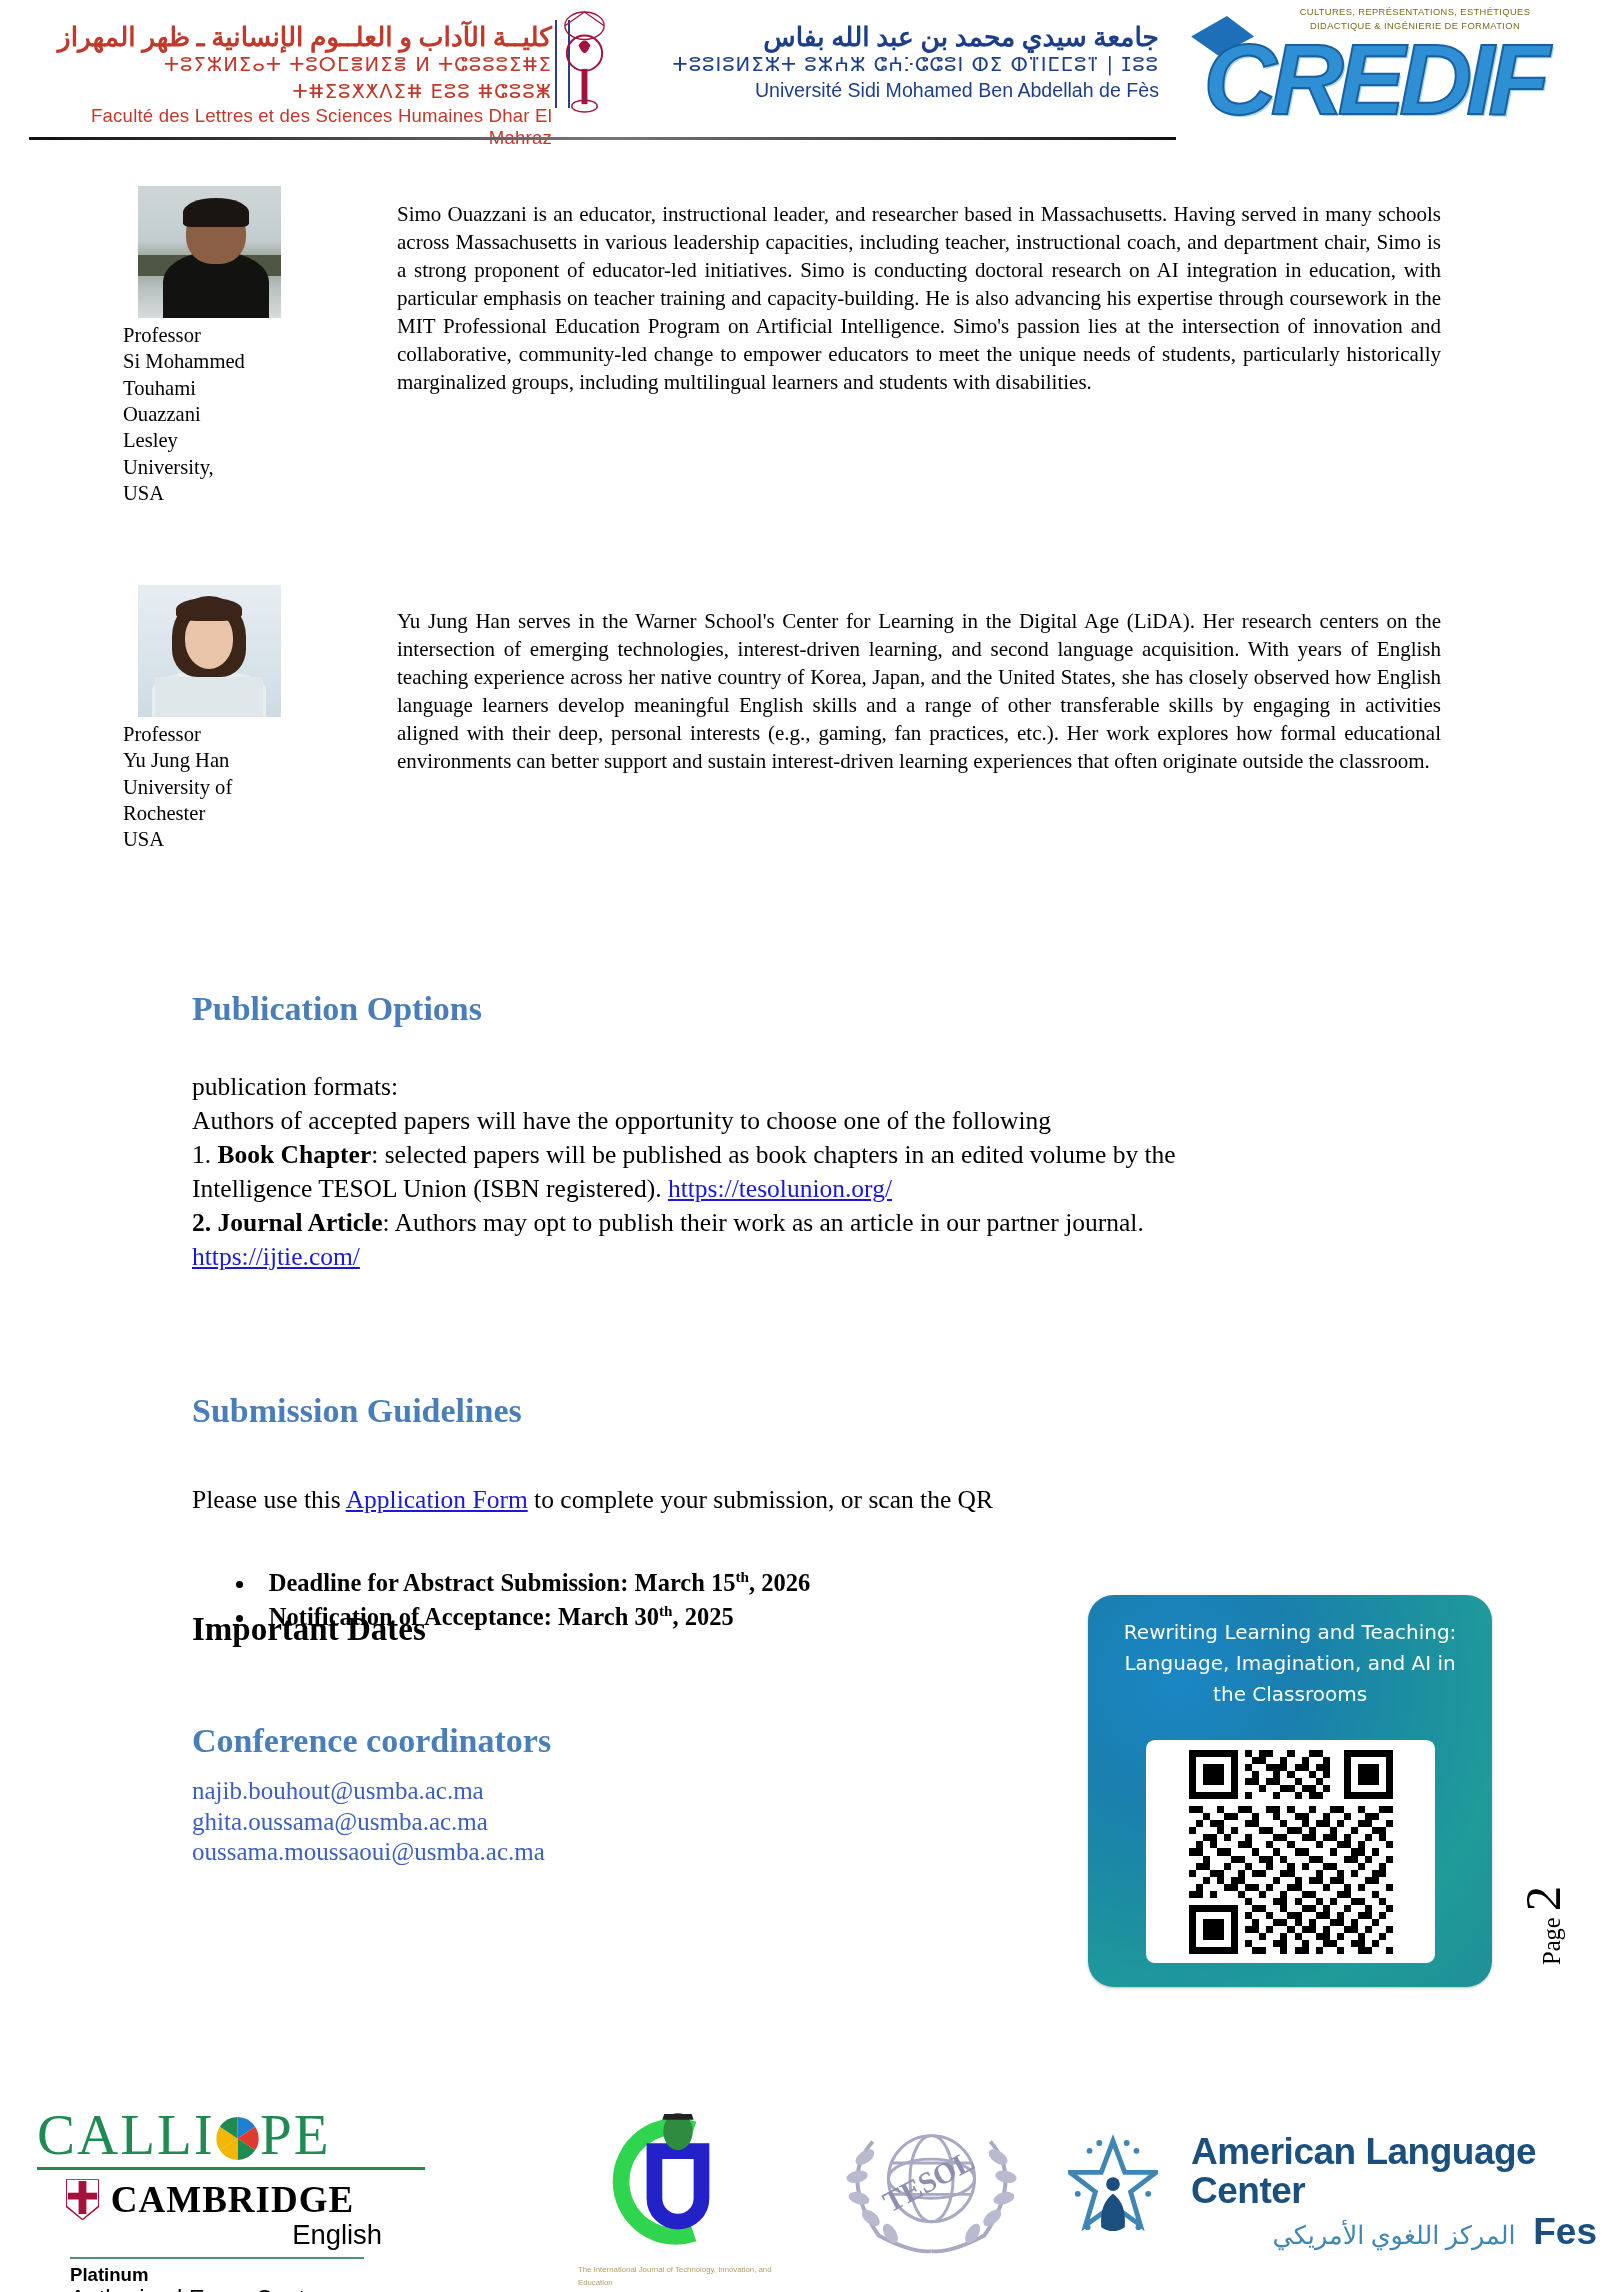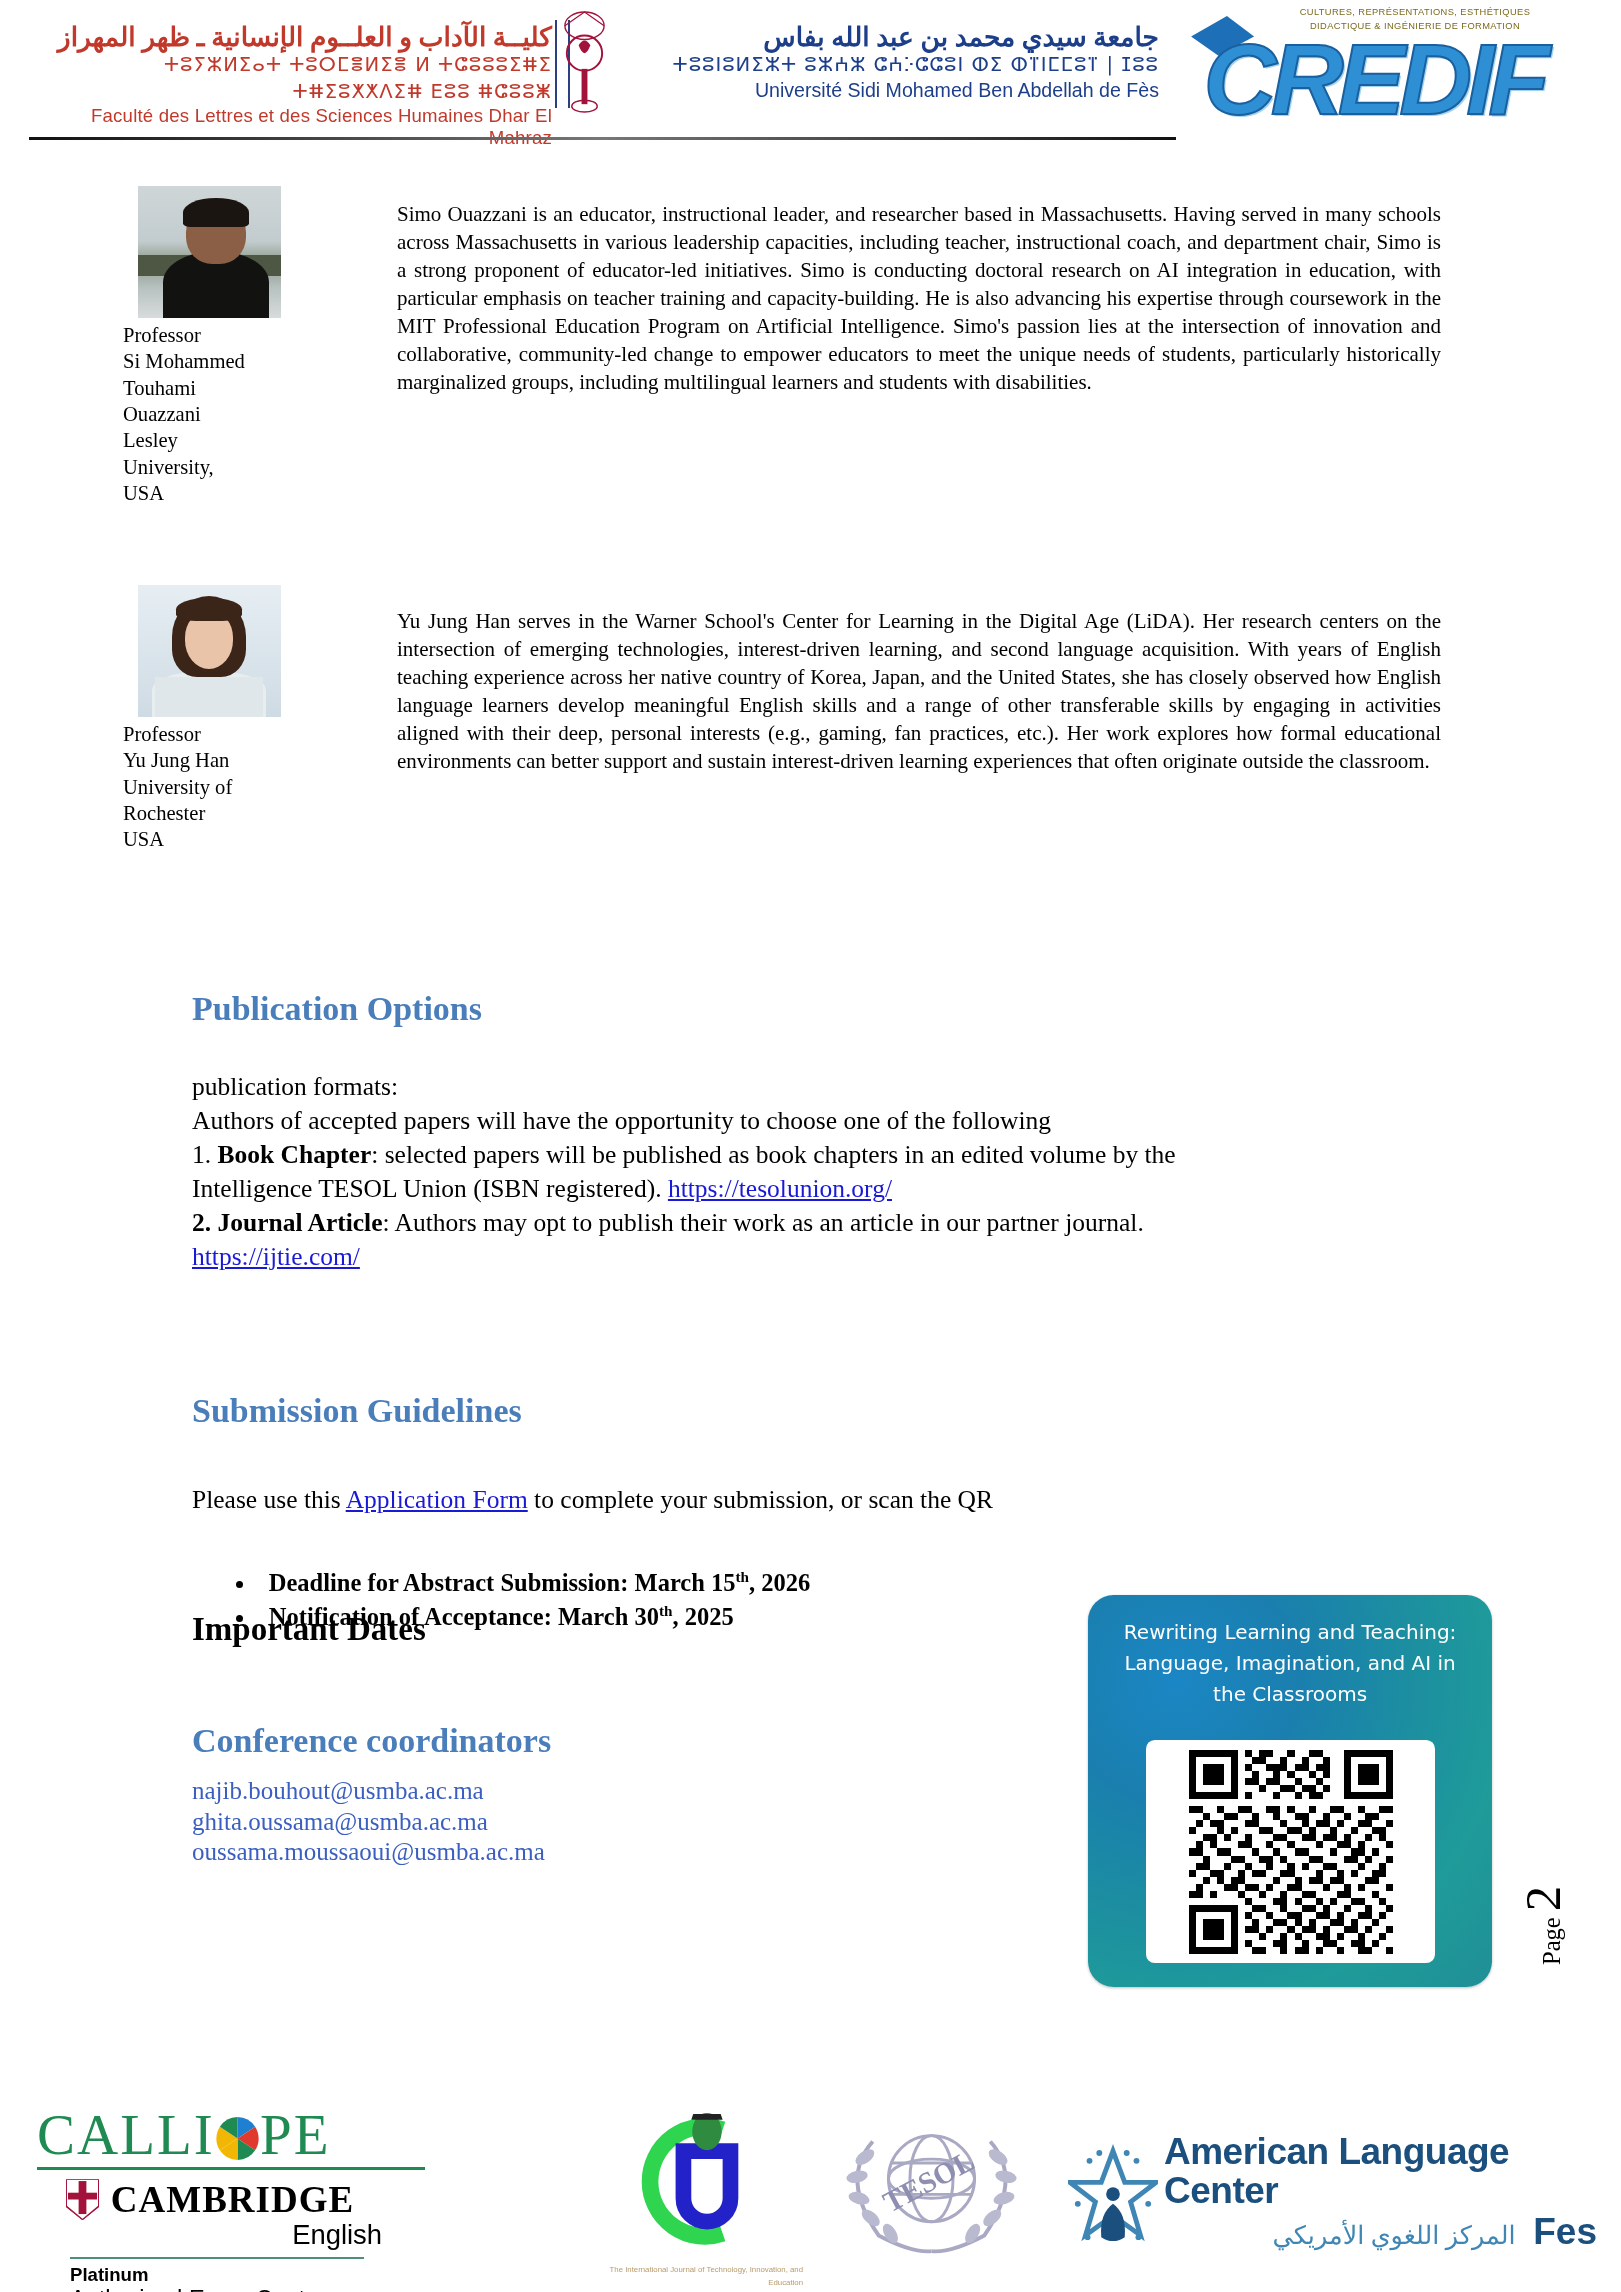--- a/index.html
+++ b/index.html
@@ -150,21 +150,21 @@
     width:33px; height:41px; background:#a3123b; margin-right:11.8px;
     clip-path:polygon(0 0,100% 0,100% 68%,50% 100%,0 68%);
     position:relative;
   }
   .cam-word { font-family:"Liberation Serif", serif; font-size:37px; letter-spacing:1px; font-weight:bold; }
   .cam-eng { font-family:"Liberation Sans", sans-serif; font-size:27.4px; text-align:right; width:345px; margin-top:-2px; }
   .cam-rule { height:2px; background:#4f8f78; width:294px; margin:5.9px 0 0 33px; }
   .cam-plat { font-family:"Liberation Sans", sans-serif; font-size:18.6px; font-weight:bold; margin-left:33px; margin-top:4.9px; }
   .cam-aec { font-family:"Liberation Sans", sans-serif; font-size:23.5px; margin-left:33px; }
 
-  .ijtie { position:absolute; left:578px; top:9.8px; width:225px; text-align:right; }
+  .ijtie { position:absolute; left:578px; top:9.8px; width:225px; text-align:left; }
   .ijtie-cap { font-family:"Liberation Sans", sans-serif; font-size:7.8px; color:#b89a6a; line-height:1.7; margin-top:3.9px; }
 
   .tesol { position:absolute; left:814px; top:15.7px; width:235px; height:147px; }
 
   .alc { position:absolute; left:1068px; top:35px; width:529px; }
   .alc-en { font-family:"Liberation Sans", sans-serif; font-size:37px; font-weight:bold; color:#1b4f7e; letter-spacing:-0.5px; line-height:1.05; }
   .alc-row2 { display:flex; justify-content:flex-end; align-items:baseline; gap:17.6px; }
   .alc-ar { font-size:25.5px; color:#3f86b5; direction:rtl; }
   .alc-fes { font-family:"Liberation Sans", sans-serif; font-size:37px; font-weight:bold; color:#1b4f7e; }
 </style>
@@ -577,21 +577,21 @@
         <ellipse cx="196" cy="64" rx="11" ry="6" transform="rotate(12 196 64)"></ellipse>
         <ellipse cx="194" cy="86" rx="11" ry="6" transform="rotate(-16 194 86)"></ellipse>
         <ellipse cx="182" cy="106" rx="11" ry="6" transform="rotate(-40 182 106)"></ellipse>
         <ellipse cx="162" cy="122" rx="11" ry="6" transform="rotate(-58 162 122)"></ellipse>
       </g>
       <text x="120" y="78" font-family="Liberation Serif, serif" font-size="30" font-weight="bold" fill="#8e8eb0" text-anchor="middle" transform="rotate(-28 120 74)">TESOL</text>
     </svg>
   </div>
 
   <div class="alc">
-    <div style="display:flex; align-items:flex-end; gap:6px;">
+    <div style="display:flex; align-items:flex-start; gap:33px;">
       <svg width="90" height="110" viewBox="0 0 92 112">
         <path d="M46 8 L58 40 L90 40 L64 60 L74 94 L46 74 L18 94 L28 60 L2 40 L34 40 Z" fill="none" stroke="#3f86b5" stroke-width="5"></path>
         <circle cx="46" cy="52" r="7" fill="#1b4f7e"></circle>
         <path d="M46 62 q-14 10 -12 34 q12 8 24 0 q2 -24 -12 -34z" fill="#1b4f7e"></path>
         <g fill="#3f86b5">
           <circle cx="22" cy="18" r="3"></circle>
             <circle cx="32" cy="10" r="3"></circle>
             <circle cx="60" cy="10" r="3"></circle>
             <circle cx="70" cy="18" r="3"></circle>
           <circle cx="10" cy="62" r="3"></circle>

